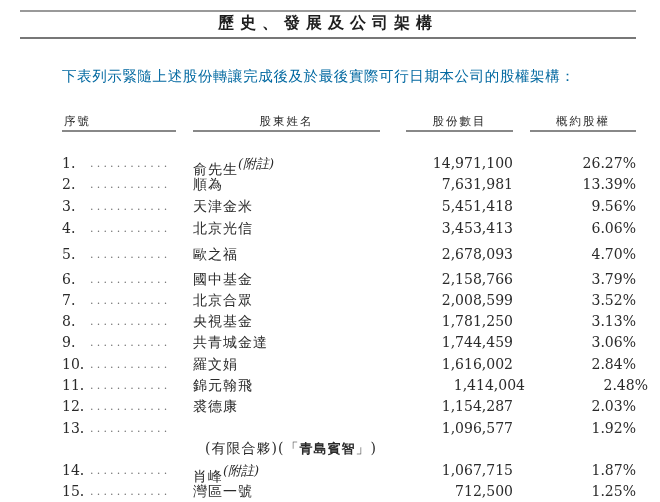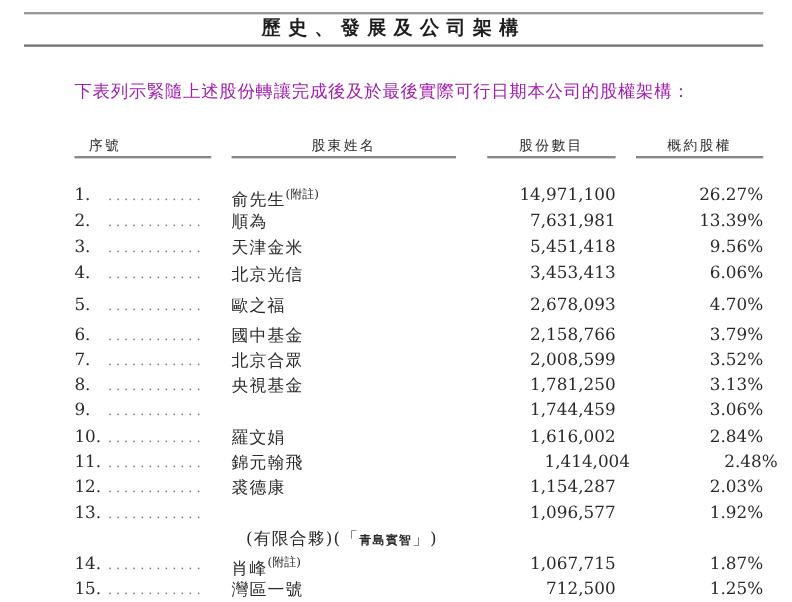--- a/index.html
+++ b/index.html
@@ -4,44 +4,44 @@
 <style>
   html, body { margin: 0; padding: 0; background: #ffffff; }
   body { width: 660px; height: 502px; position: relative; overflow: hidden;
          font-family: "DejaVu Serif", "Liberation Serif", serif; color: #2a2a2a; }
   .rule { position: absolute; left: 20px; width: 616px; height: 1px; background: #7a7a7a; }
   .rule.top { top: 10px; height: 2px; background: #999; }
   .rule.bot { top: 37px; height: 2px; background: #777; }
   .title { position: absolute; top: 13px; left: 20px; width: 616px; text-align: center;
            font-family: "DejaVu Sans", "Liberation Sans", sans-serif; font-weight: bold;
            font-size: 16px; letter-spacing: 6px; color: #1e1e1e; }
-  .intro { position: absolute; top: 67px; left: 62px; font-size: 14.5px; letter-spacing: 0.6px; color: #a21caf; }
+  .intro { position: absolute; top: 67px; left: 62px; font-size: 14.5px; letter-spacing: 0.6px; color: #0369a1; }
   .hdr { position: absolute; top: 114px; font-family: "DejaVu Sans", "Liberation Sans", sans-serif;
          font-size: 11.5px; letter-spacing: 2px; color: #2a2a2a; }
   .hline { position: absolute; top: 130px; height: 2px; background: #888; }
   .row { position: absolute; left: 0; width: 660px; height: 20px; font-size: 14px; }
   .num { position: absolute; left: 62px; }
   .dots { position: absolute; left: 90px; letter-spacing: 3.2px; color: #777; font-size: 11px; top: 2px; }
   .name { position: absolute; left: 193px; letter-spacing: 1px; }
-  .note { font-size: 10px; vertical-align: 6px; letter-spacing: 0; }
+  .note { font-size: 13px; vertical-align: 6px; letter-spacing: 0; font-style: italic; }
   .shares { position: absolute; right: 147px; text-align: center; }
   .pct { position: absolute; right: 24px; text-align: center; }
   .cont { position: absolute; left: 205px; letter-spacing: 1px; }
-  .bold-abbr { font-family: "DejaVu Sans", "Liberation Sans", sans-serif; font-weight: bold; font-size: 10px; margin-top: 24px; }
+  .bold-abbr { font-family: "DejaVu Sans", "Liberation Sans", sans-serif; font-weight: bold; font-size: 13px; margin-top: 24px; }
 </style>
 </head>
 <body>
 
 <div class="rule top"></div>
 <div class="title">歷史、發展及公司架構</div>
 <div class="rule bot"></div>
 
 <div class="intro">下表列示緊隨上述股份轉讓完成後及於最後實際可行日期本公司的股權架構：</div>
 
-<div class="hdr" style="left:74px;">序號</div>
+<div class="hdr" style="left:64px;">序號</div>
 <div class="hline" style="left:62px;width:114px;"></div>
 <div class="hdr" style="left:193px;width:187px;text-align:center;">股東姓名</div>
 <div class="hline" style="left:193px;width:187px;"></div>
 <div class="hdr" style="left:406px;width:107px;text-align:center;">股份數目</div>
 <div class="hline" style="left:406px;width:107px;"></div>
 <div class="hdr" style="left:530px;width:106px;text-align:center;">概約股權</div>
 <div class="hline" style="left:530px;width:106px;"></div>
 
 <div class="row" style="top:155px;">
   <span class="num">1.</span>
@@ -95,20 +95,21 @@
 <div class="row" style="top:313px;">
   <span class="num">8.</span>
   <span class="dots">............</span>
   <span class="name">央視基金</span>
   <span class="shares">1,781,250</span>
   <span class="pct">3.13%</span>
 </div>
 <div class="row" style="top:334px;">
   <span class="num">9.</span>
   <span class="dots">............</span>
+  <span class="name">共青城金達</span>
   <span class="shares">1,744,459</span>
   <span class="pct">3.06%</span>
 </div>
 <div class="row" style="top:356px;">
   <span class="num">10.</span>
   <span class="dots">............</span>
   <span class="name">羅文娟</span>
   <span class="shares">1,616,002</span>
   <span class="pct">2.84%</span>
 </div>

